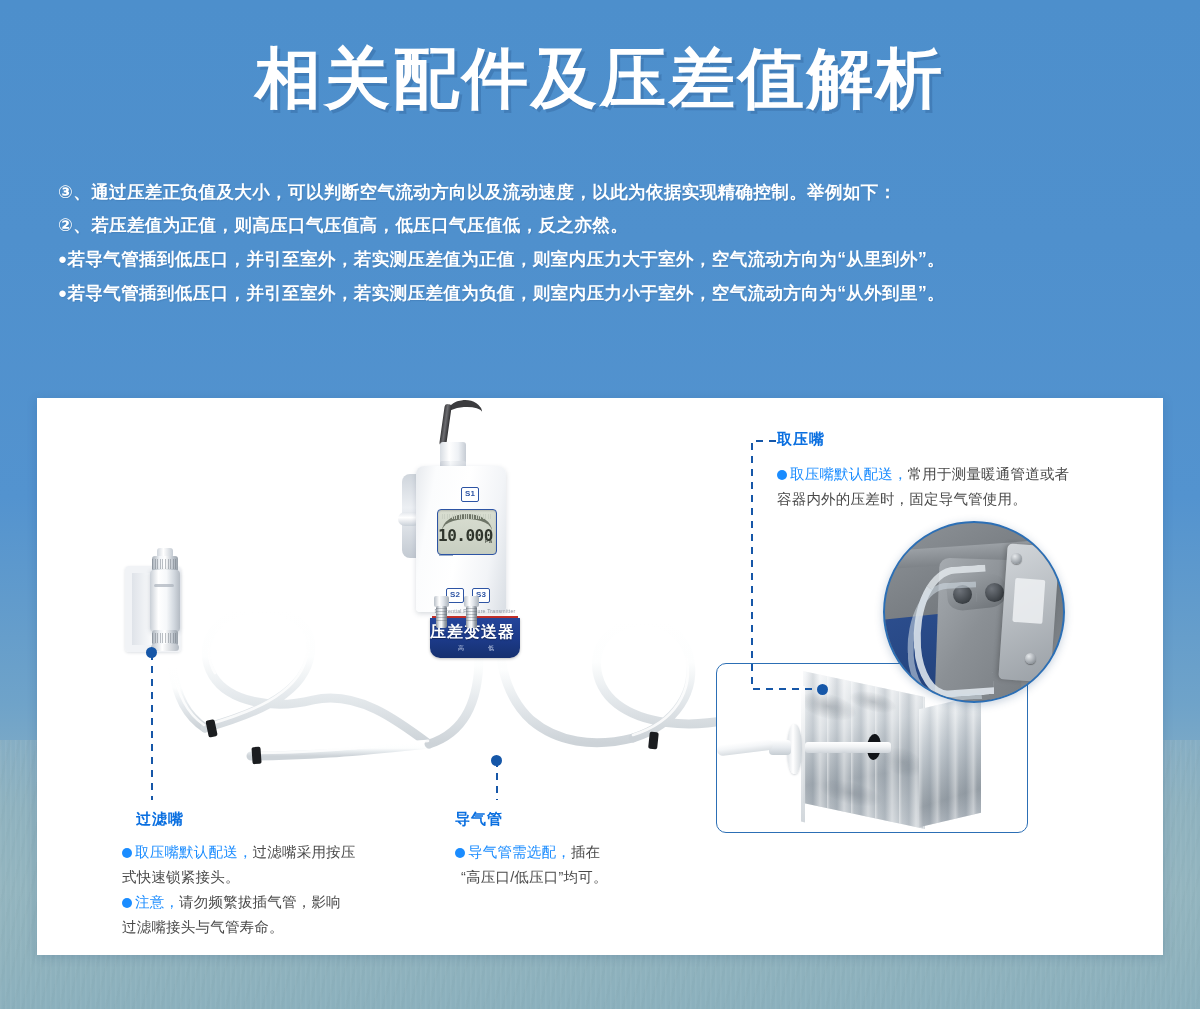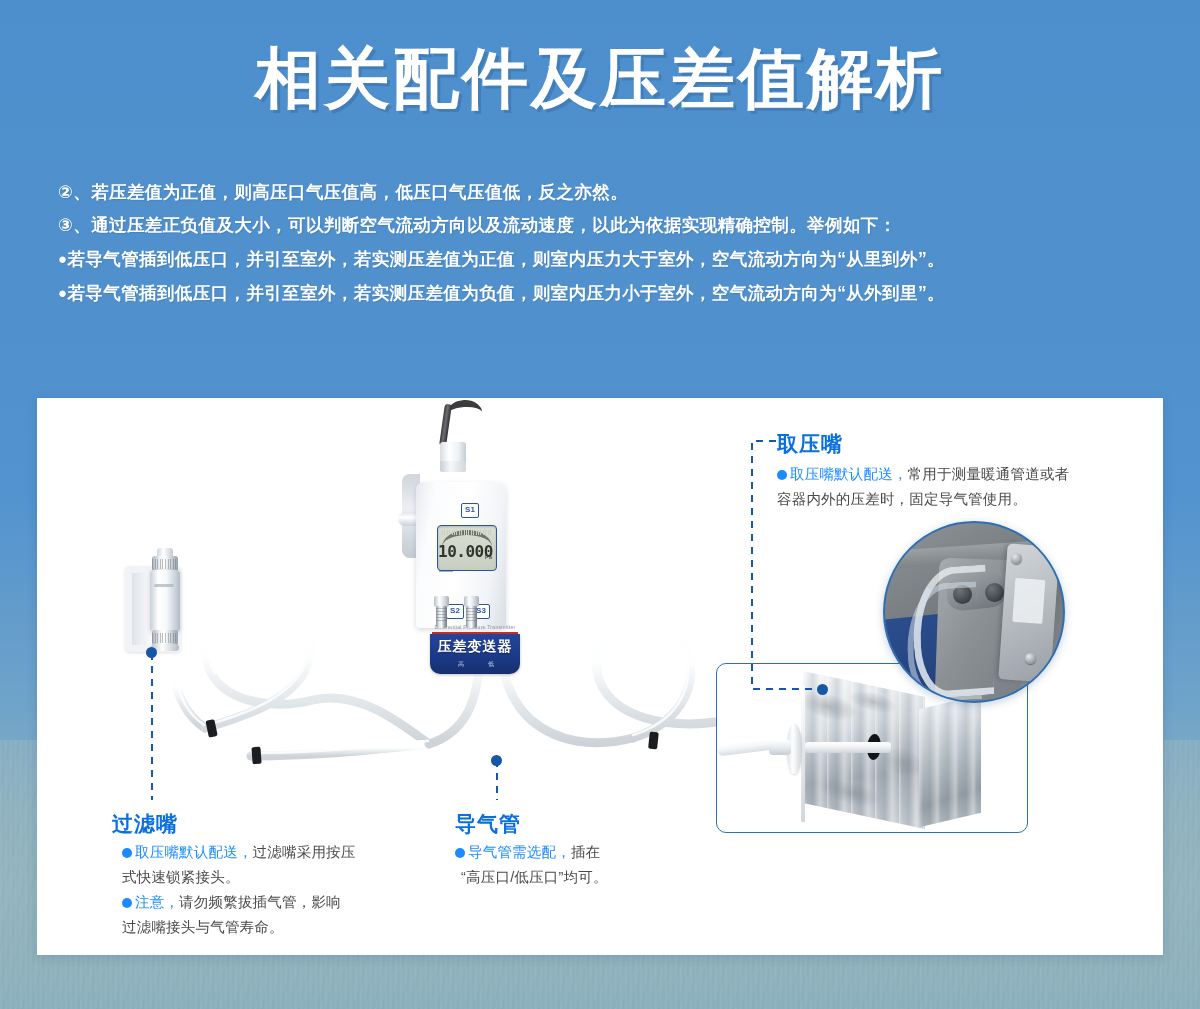--- a/index.html
+++ b/index.html
@@ -68,21 +68,21 @@
     position:absolute;left:38px;top:38px;width:26px;height:30px;
     background:linear-gradient(90deg,#d8dde3,#ffffff 35%,#eef1f5 70%,#c6ccd4);
     border-radius:3px;
   }
   .dev-gland:after{
     content:"";position:absolute;left:0;top:19px;width:26px;height:11px;
     background:linear-gradient(90deg,#c9ced6,#f6f8fa 40%,#d2d7de);
     border-radius:2px;
   }
   .dev-body{
-    position:absolute;left:14px;top:78px;width:90px;height:146px;
+    position:absolute;left:14px;top:62px;width:90px;height:146px;
     background:linear-gradient(100deg,#e7eaee 0%,#fbfcfd 18%,#ffffff 48%,#f2f4f7 78%,#d9dee4 100%);
     border-radius:8px 8px 4px 4px;
     box-shadow:0 2px 5px rgba(80,95,115,.22);
   }
   .dev-side{
     position:absolute;left:0px;top:70px;width:18px;height:84px;
     background:linear-gradient(180deg,#cfd5dc,#eceff3 40%,#c3cad2);
     border-radius:8px 0 0 8px;
   }
   .dev-side-port{
@@ -140,22 +140,22 @@
   .dev-redline{
     position:absolute;left:16px;top:150px;width:86px;height:2px;background:#c4302b;
   }
   .dev-label{
     position:absolute;left:14px;top:152px;width:90px;height:40px;
     background:linear-gradient(180deg,#24459a,#1c3a88 55%,#16306f);
     border-radius:0 0 10px 10px;
     box-shadow:0 1px 3px rgba(0,0,0,.25);
   }
   .dev-label-cn{
-    position:absolute;left:0;top:4px;width:90px;text-align:center;
-    color:#ffffff;font-size:14px;font-weight:bold;letter-spacing:1px;
+    position:absolute;left:0;top:4px;width:90px;
+    color:#ffffff;font-size:16px;font-weight:bold;letter-spacing:1px;
     text-shadow:0 1px 1px rgba(0,0,0,.35);
   }
   .dev-port-label{
     position:absolute;top:26px;width:14px;text-align:center;
     color:#cfd9ef;font-size:6px;
   }
   #port-hi{left:24px;} #port-lo{left:54px;}
   .dev-fitting{
     position:absolute;top:192px;width:15px;height:40px;
   }
@@ -330,21 +330,21 @@
   }
   .ins-tube2{
     position:absolute;left:22px;top:60px;width:66px;height:106px;
     border:6px solid rgba(210,220,230,.55);
     border-radius:60% 0 0 40%/60% 0 0 40%;
     border-right:none;transform:rotate(-3deg);
   }
 
   
   .callout-title{
-    position:absolute;color:#0a6fe0;font-size:21px;font-weight:bold;
+    position:absolute;color:#0a6fe0;font-size:15px;font-weight:bold;
     letter-spacing:1px;white-space:nowrap;
   }
   .callout-body{
     position:absolute;color:#4a4a4a;font-size:14.5px;line-height:25px;
     letter-spacing:.2px;
   }
   .callout-body .hl{color:#1a8cff;margin-top:42px;}
   .dot{display:inline-block;width:10px;height:10px;border-radius:50%;
     background:#1a8cff;margin-right:3px;vertical-align:-1px;}
   .cdot{
@@ -358,24 +358,24 @@
 <div id="bg-sky"></div>
 <div id="bg-water"></div>
 <div id="bg-water-texture"></div>
 
 <div id="header">
   <h1 id="page-title">相关配件及压差值解析</h1>
 </div>
 
 <div id="intro-block">
   <div class="line">
+    <span class="num">③、</span><span>通过压差正负值及大小，可以判断空气流动方向以及流动速度，以此为依据实现精确控制。举例如下：</span>
+  </div>
+  <div class="line">
     <span class="num">②、</span><span>若压差值为正值，则高压口气压值高，低压口气压值低，反之亦然。</span>
-  </div>
-  <div class="line">
-    <span class="num">③、</span><span>通过压差正负值及大小，可以判断空气流动方向以及流动速度，以此为依据实现精确控制。举例如下：</span>
   </div>
   <div class="line">
     <span class="bullet">●</span><span>若导气管插到低压口，并引至室外，若实测压差值为正值，则室内压力大于室外，空气流动方向为“从里到外”。</span>
   </div>
   <div class="line">
     <span class="bullet">●</span><span>若导气管插到低压口，并引至室外，若实测压差值为负值，则室内压力小于室外，空气流动方向为“从外到里”。</span>
   </div>
 </div>
 
 <div id="card"></div>
@@ -496,21 +496,21 @@
   <line x1="152" y1="653" x2="152" y2="800" stroke="#1657a8" stroke-width="2" stroke-dasharray="7 6"></line>
 
   <line x1="497" y1="760" x2="497" y2="800" stroke="#1657a8" stroke-width="2" stroke-dasharray="7 6"></line>
 
   <polyline points="776,441 752,441 752,689 822,689" fill="none" stroke="#1657a8" stroke-width="2" stroke-dasharray="7 6"></polyline>
 </svg>
 <div class="cdot" style="left:146px;top:647px;"></div>
 <div class="cdot" style="left:491px;top:755px;"></div>
 <div class="cdot" style="left:817px;top:684px;"></div>
 
-<div class="callout-title" style="left:112px;top:810px;">过滤嘴</div>
+<div class="callout-title" style="left:136px;top:810px;">过滤嘴</div>
 <div class="callout-body" style="left:122px;top:840px;width:300px;">
   <span class="dot"></span><span class="hl">取压嘴默认配送，</span><span>过滤嘴采用按压</span><br>
   <span>式快速锁紧接头。</span><br>
   <span class="dot"></span><span class="hl">注意，</span><span>请勿频繁拔插气管，影响</span><br>
   <span>过滤嘴接头与气管寿命。</span>
 </div>
 
 <div class="callout-title" style="left:455px;top:810px;">导气管</div>
 <div class="callout-body" style="left:455px;top:840px;width:260px;">
   <span class="dot"></span><span class="hl">导气管需选配，</span><span>插在</span><br>

